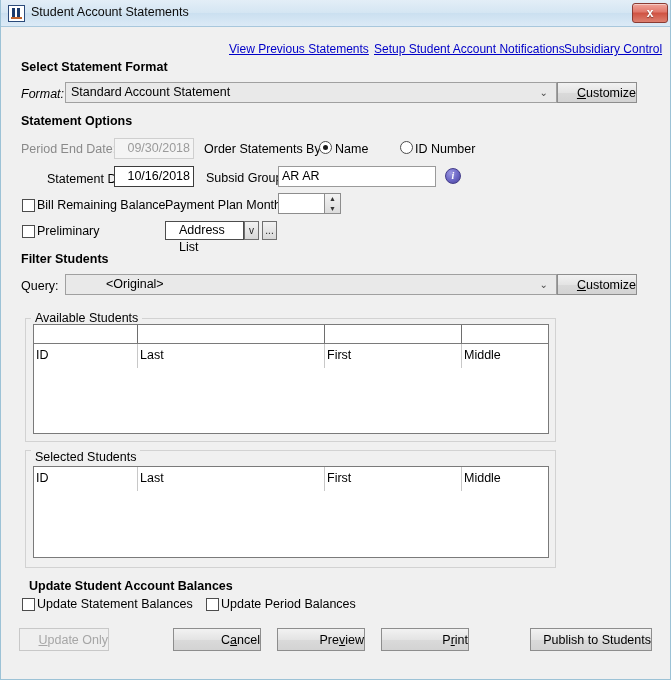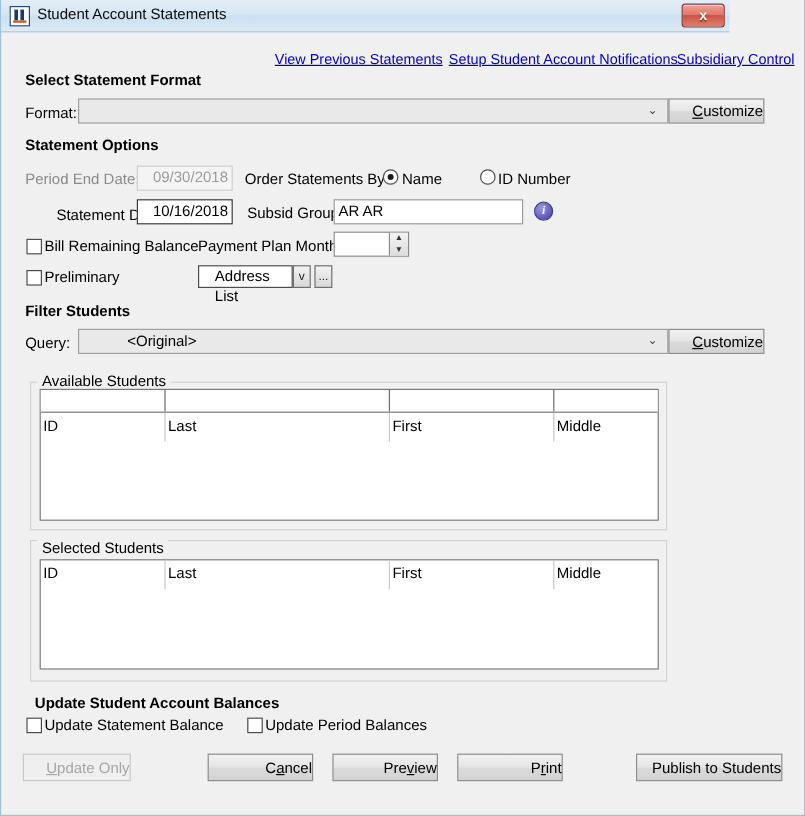--- a/index.html
+++ b/index.html
@@ -21,21 +21,21 @@
     background: #f0f0f0;
     border: 1px solid #9cc2d6;
     border-top: none;
     overflow: hidden;
   }
 
   
   .titlebar {
     position: absolute;
     left: 0; top: 0;
-    width: 607px;
+    width: 671px;
     height: 27px;
     background: linear-gradient(to bottom, #e3eef7 0%, #d5e6f3 48%, #cbe0f0 52%, #dceaf6 100%);
     border-bottom: 1px solid #a8c7dc;
     box-sizing: border-box;
   }
   .title-icon {
     position: absolute;
     left: 7px; top: 5px;
     width: 17px; height: 17px;
     background: #ffffff;
@@ -355,23 +355,24 @@
   </div>
 
   <div class="links">
     <span class="link" id="link-setup">Setup Student Account Notifications</span>
     <span class="link" id="link-view">View Previous Statements</span>
     <span class="link" id="link-subsid">Subsidiary Control</span>
   </div>
 
   <div class="section-title" style="left:20px; top:60px;">Select Statement Format</div>
 
-  <div class="label" style="left:20px; top:87px;">Format:</div>
+  <div class="label" style="left:20px; top:87px;font-style:italic;">Format:</div>
 
   <div class="combo" style="left:64px; top:82px; width:492px;">
+    <span>Standard Account Statement</span>
     <span class="arrow">⌄</span>
   </div>
 
   <button class="btn" style="left:556px; top:82px; width:80px; height:21px;">
     <u>C</u><span>ustomize</span>
   </button>
 
   <div class="section-title" style="left:20px; top:114px;">Statement Options</div>
 
   <div class="label disabled" style="left:20px; top:142px;">Period End Date:</div>
@@ -454,21 +455,21 @@
       <div class="hcell" style="left:0px;   width:103px;">ID</div>
       <div class="hcell" style="left:104px; width:186px;">Last</div>
       <div class="hcell" style="left:291px; width:136px;">First</div>
       <div class="hcell" style="left:428px; width:88px;">Middle</div>
     </div>
   </div>
 
   <div class="section-title" style="left:28px; top:579px;">Update Student Account Balances</div>
 
   <div class="chk" style="left:21px; top:598px;"></div>
-  <div class="label" style="left:36px; top:597px;">Update Statement Balance</div>
+  <div class="label" style="left:36px; top:597px;">Update Statement Balances</div>
 
   <div class="chk" style="left:205px; top:598px;"></div>
   <div class="label" style="left:220px; top:597px;">Update Period Balances</div>
 
   <button class="btn disabled" style="left:18px; top:628px; width:90px; height:23px;">
     <u>U</u><span>pdate Only</span>
   </button>
 
   <button class="btn" style="left:276px; top:628px; width:88px; height:23px;">
     <span>Pre</span><u>v</u><span>iew</span>

